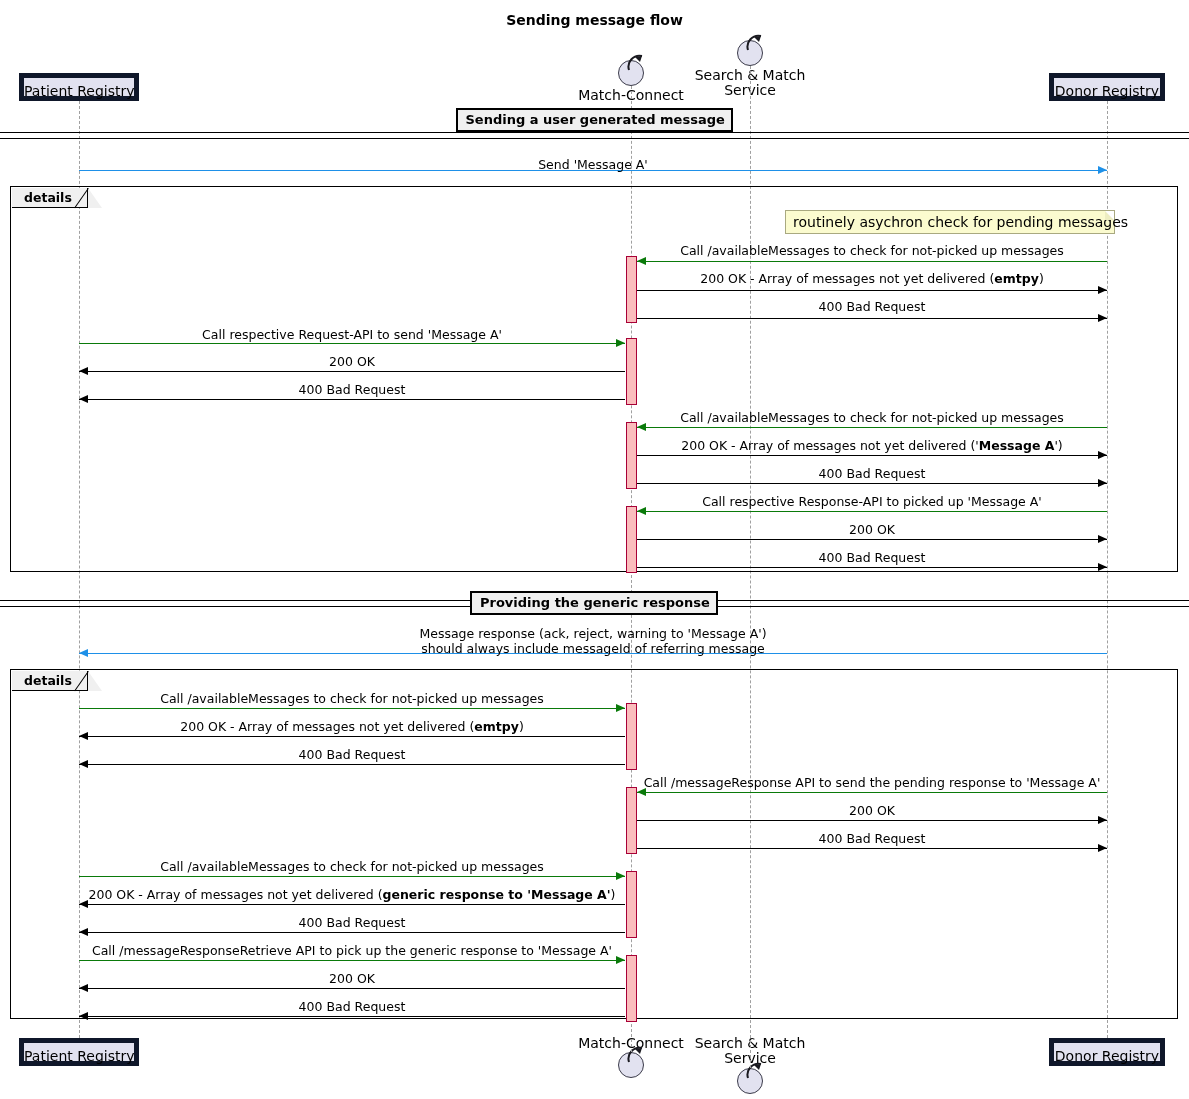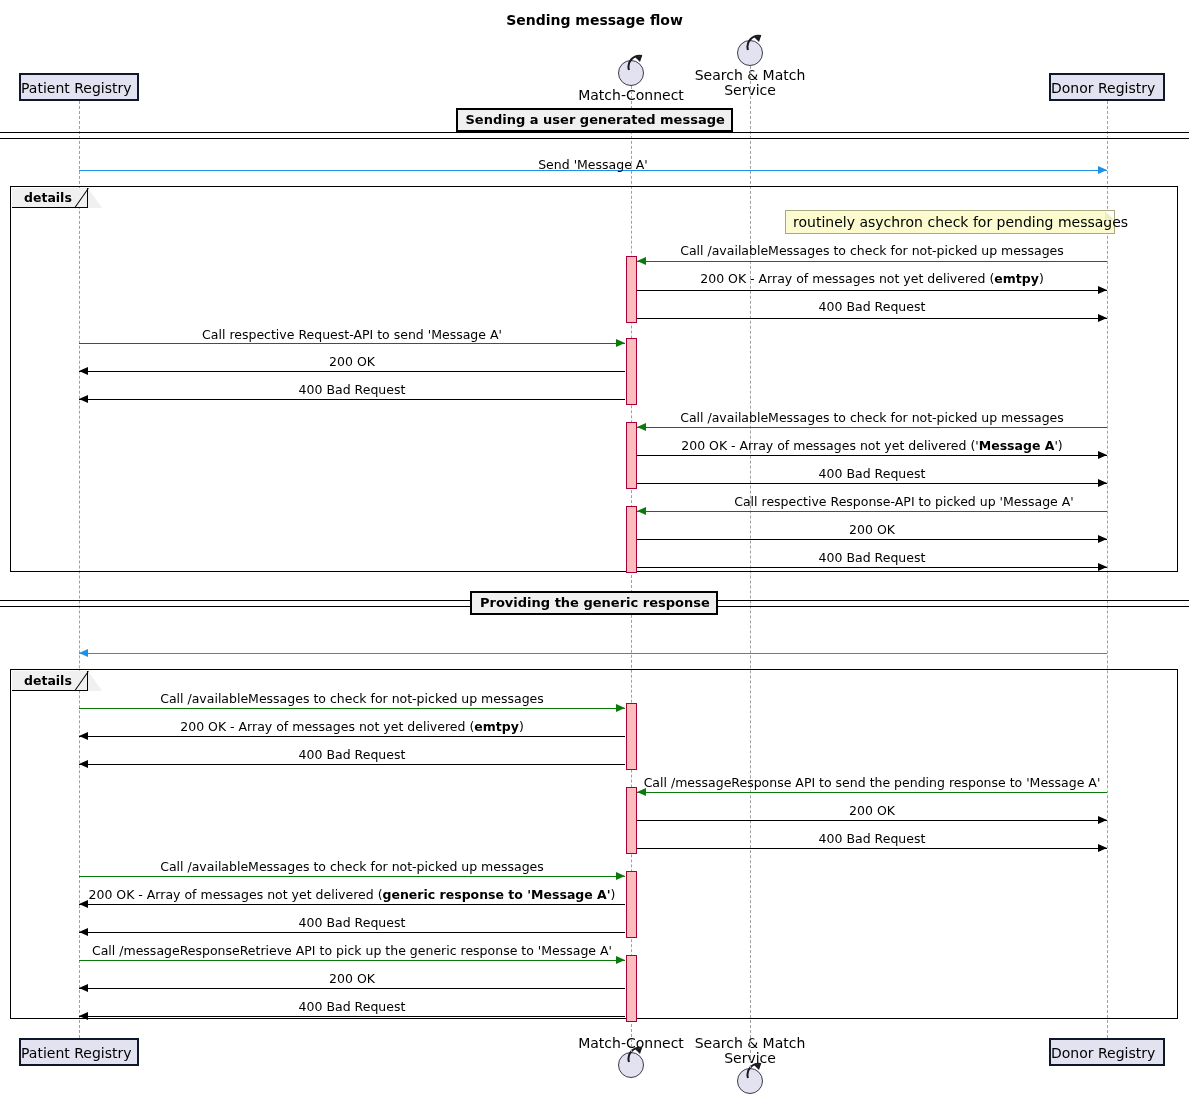--- a/index.html
+++ b/index.html
@@ -11,22 +11,22 @@
 
   
   .diagram-title{
     position:absolute;left:0;top:12px;width:1189px;text-align:center;
     font-size:14px;font-weight:bold;letter-spacing:0px;
   }
 
   
   .pbox{
     position:absolute;box-sizing:border-box;
-    background:#E2E2F0;border:2px solid #0f172a;
-    font-size:14px;line-height:26px;
+    background:#E2E2F0;border:5px solid #0f172a;
+    font-size:14px;line-height:26px;text-align:center;
     height:28px;white-space:nowrap;
   }
   
   .actor{position:absolute;}
   .actor .head{
     position:absolute;width:26px;height:26px;border-radius:50%;
     background:#E2E2F0;border:1.2px solid #3b3b4a;box-sizing:border-box;
   }
   .actor-label{
     position:absolute;font-size:14px;line-height:15px;text-align:center;white-space:nowrap;
@@ -213,30 +213,32 @@
       <div class="arrowhead ah-l green" style="top: 423px; left: 637px;"></div>
       <div class="msglabel" style="left: 637px; width: 470px; top: 410px;">Call /availableMessages to check for not-picked up messages</div>
       <div class="msgline " style="left: 637px; top: 455px; width: 470px;"></div>
       <div class="arrowhead ah-r " style="top: 451px; left: 1098px;"></div>
       <div class="msglabel" style="left: 637px; width: 470px; top: 438px;">200 OK - Array of messages not yet delivered ('<b>Message A</b>')</div>
       <div class="msgline " style="left: 637px; top: 483px; width: 470px;"></div>
       <div class="arrowhead ah-r " style="top: 479px; left: 1098px;"></div>
       <div class="msglabel" style="left: 637px; width: 470px; top: 466px;">400 Bad Request</div>
       <div class="msgline green" style="left: 637px; top: 511px; width: 470px;"></div>
       <div class="arrowhead ah-l green" style="top: 507px; left: 637px;"></div>
-      <div class="msglabel" style="left: 669px; width: 470px; top: 494px;">Call respective Response-API to picked up 'Message A'</div>
+      <div class="msglabel" style="left: 637px; width: 470px; top: 494px;">Call respective Response-API to picked up 'Message A'</div>
       <div class="msgline " style="left: 637px; top: 539px; width: 470px;"></div>
       <div class="arrowhead ah-r " style="top: 535px; left: 1098px;"></div>
       <div class="msglabel" style="left: 637px; width: 470px; top: 522px;">200 OK</div>
       <div class="msgline " style="left: 637px; top: 567px; width: 470px;"></div>
       <div class="arrowhead ah-r " style="top: 563px; left: 1098px;"></div>
       <div class="msglabel" style="left: 637px; width: 470px; top: 550px;">400 Bad Request</div>
       <div class="msgline blue" style="left: 79px; top: 653px; width: 1028px;"></div>
       <div class="arrowhead ah-l blue" style="top: 649px; left: 79px;"></div>
       <div class="msglabel" style="left: 79px; width: 1028px; top: 626px;">
+        <div>Message response (ack, reject, warning to 'Message A')</div>
+        <div>should always include messageId of referring message</div>
       </div>
       <div class="msgline green" style="left: 79px; top: 708px; width: 546px;"></div>
       <div class="arrowhead ah-r green" style="top: 704px; left: 616px;"></div>
       <div class="msglabel" style="left: 79px; width: 546px; top: 691px;">Call /availableMessages to check for not-picked up messages</div>
       <div class="msgline " style="left: 79px; top: 736px; width: 546px;"></div>
       <div class="arrowhead ah-l " style="top: 732px; left: 79px;"></div>
       <div class="msglabel" style="left: 79px; width: 546px; top: 719px;">200 OK - Array of messages not yet delivered (<b>emtpy</b>)</div>
       <div class="msgline " style="left: 79px; top: 764px; width: 546px;"></div>
       <div class="arrowhead ah-l " style="top: 760px; left: 79px;"></div>
       <div class="msglabel" style="left: 79px; width: 546px; top: 747px;">400 Bad Request</div>

